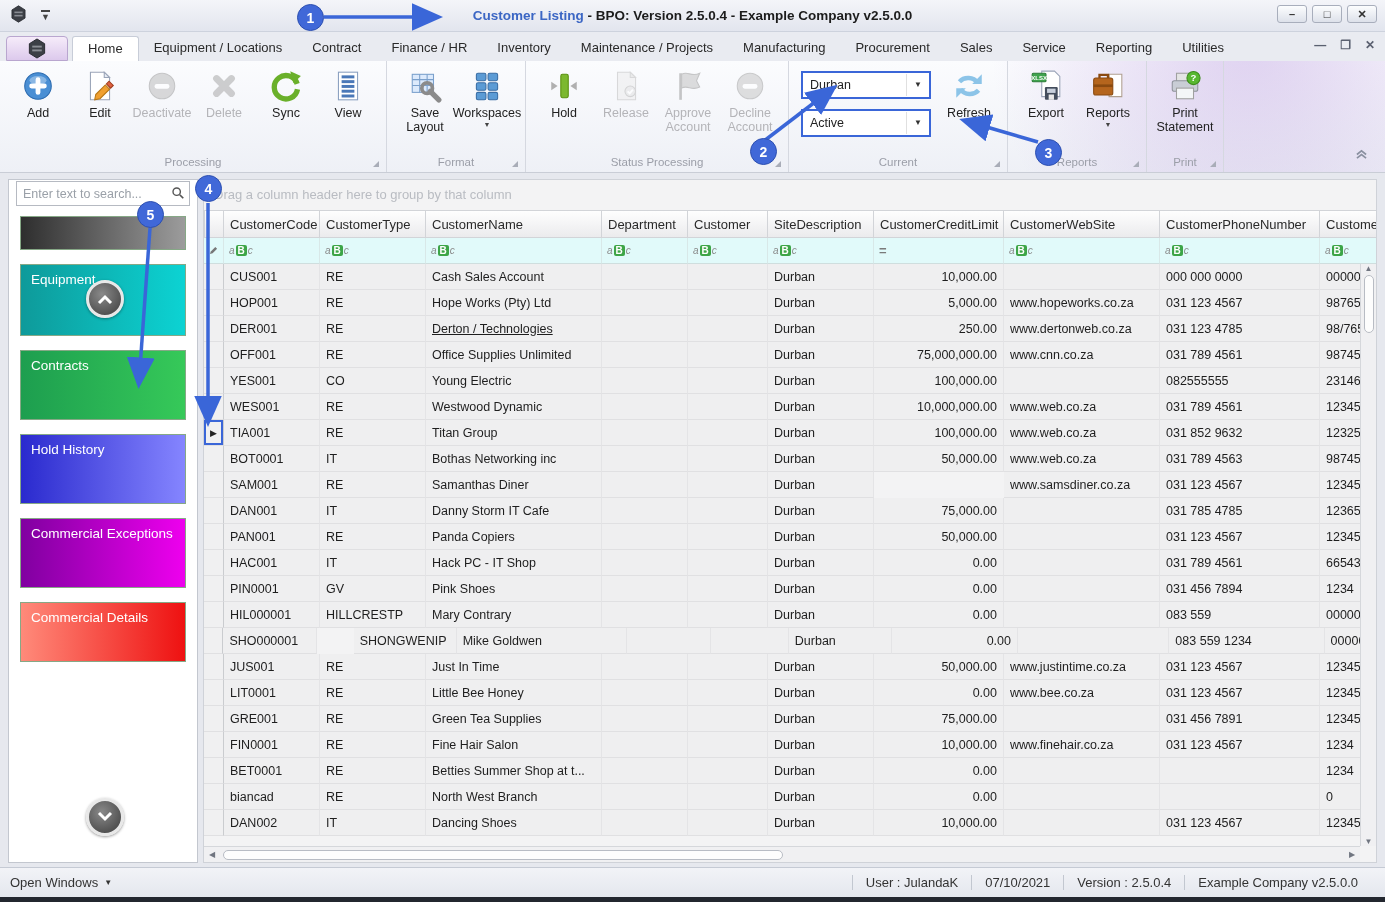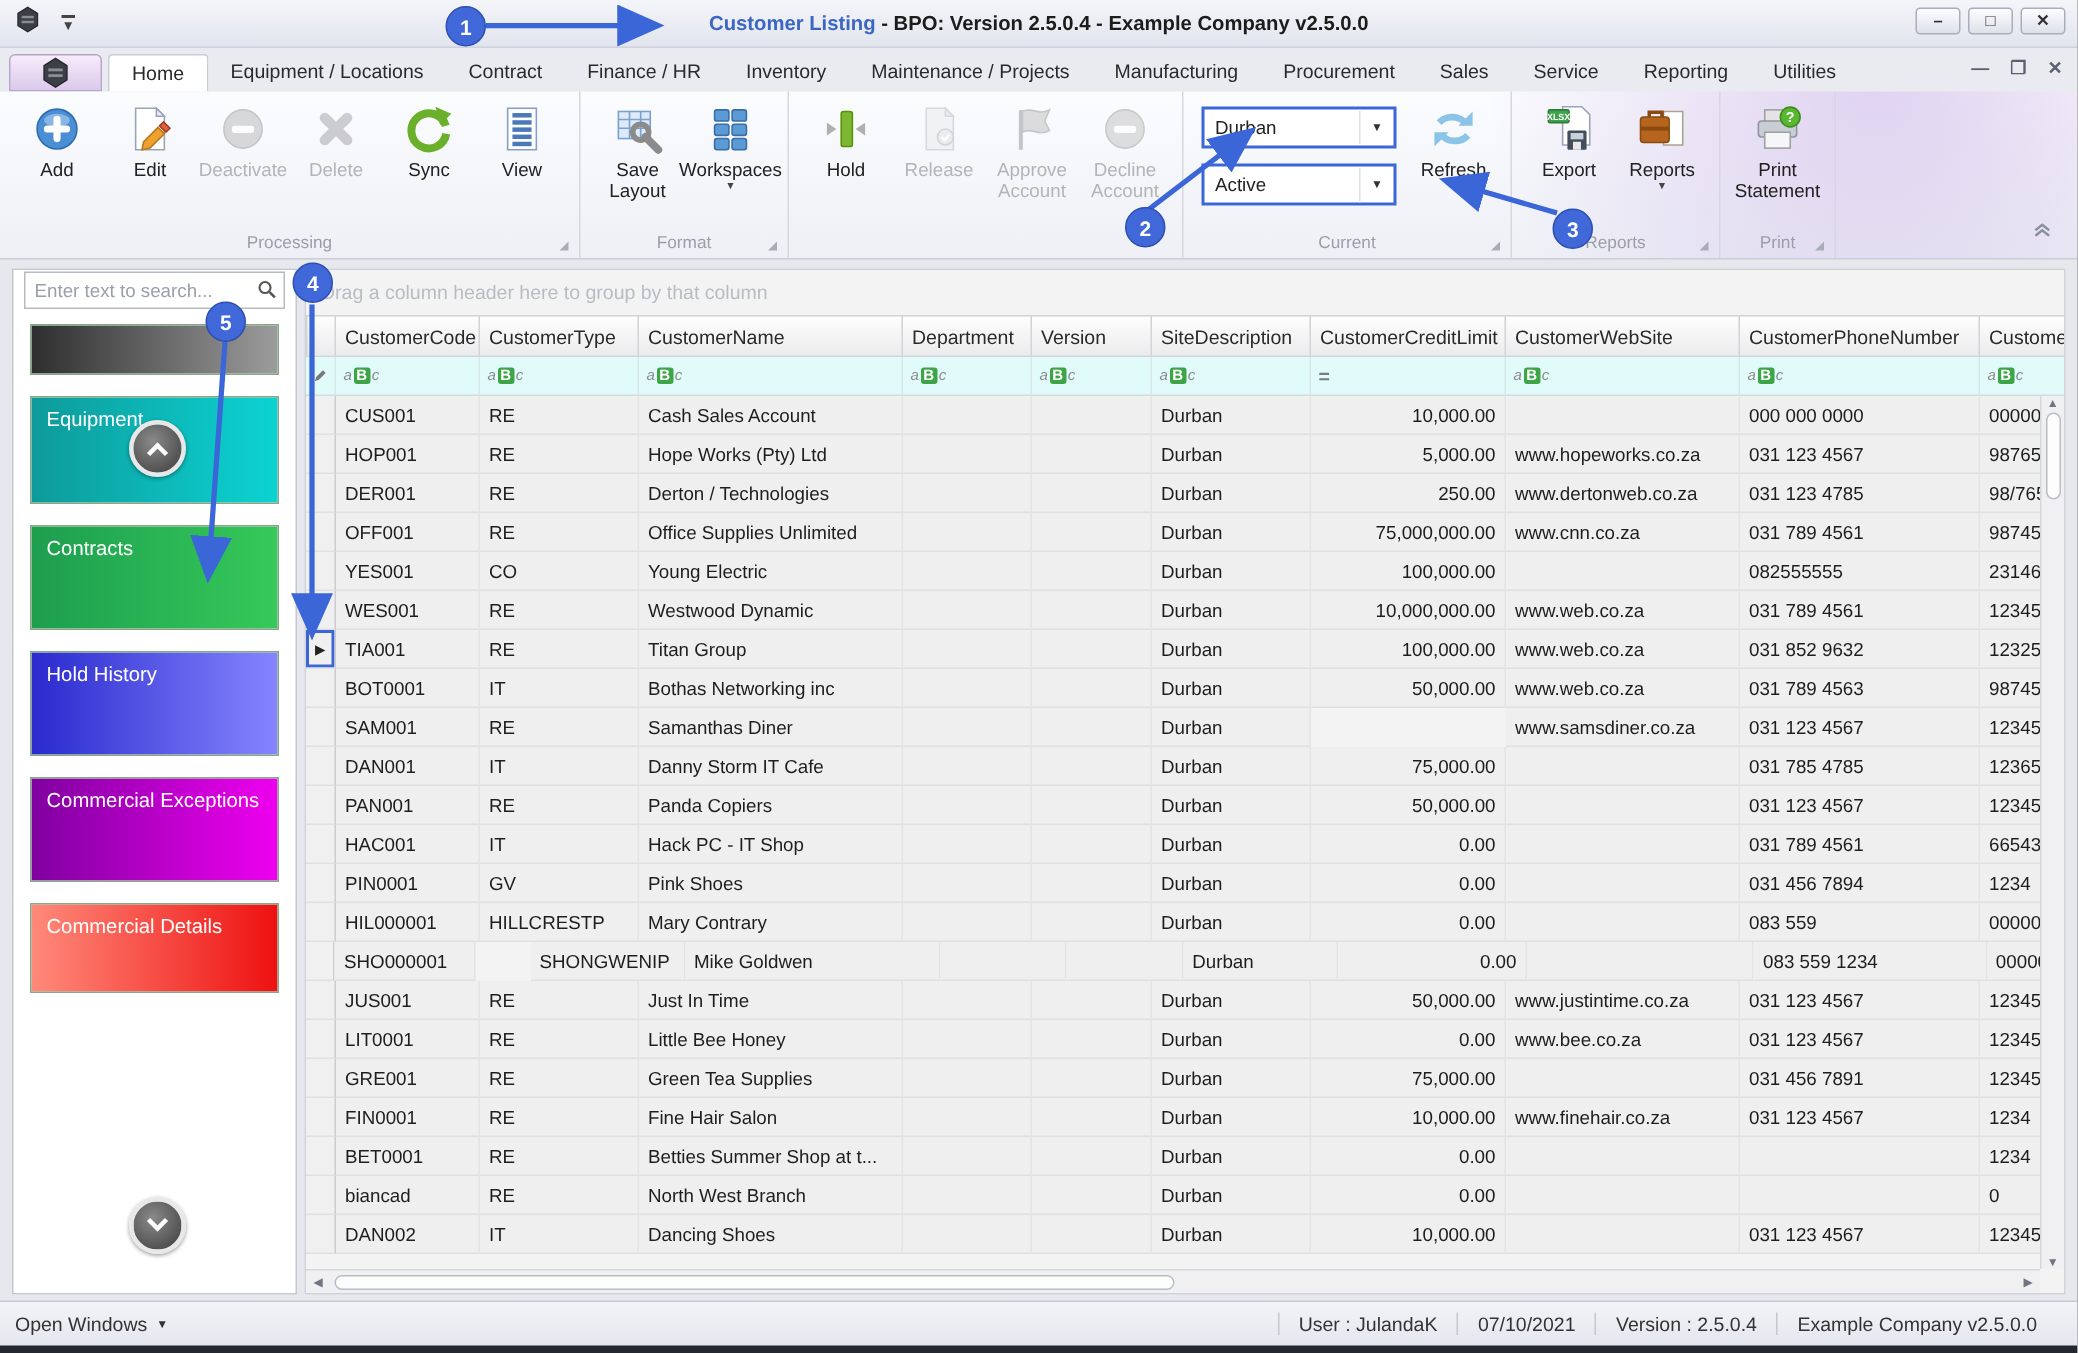--- a/index.html
+++ b/index.html
@@ -309,20 +309,24 @@
               <span class="rlab">Approve Account</span>
             </div>
             <div class="rbtn disabled">
               <span class="ricon" style="filter: grayscale(1) opacity(0.55);"><svg viewBox="0 0 32 32">
                   <circle cx="16" cy="16" r="12" fill="#c6c6c6" stroke="#a2a2a2"></circle>
                   <rect x="9" y="14" width="14" height="4.5" rx="2" fill="#fff"></rect>
                 </svg></span>
               <span class="rlab">Decline Account</span>
             </div>
           </div>
+          <div class="rlabel">
+            <span>Status Processing</span>
+            <span class="corner"></span>
+          </div>
         </div>
         <div class="rgroup">
           <div class="rcontent">
             <div class="combo-stack">
               <div class="combo">
                 <span>Durban</span>
                 <span class="combo-arrow">▼</span>
               </div>
               <div class="combo">
                 <span>Active</span>
@@ -431,21 +435,21 @@
     </div>
 
     <div class="grid">
       <div class="groupbar">Drag a column header here to group by that column</div>
       <div class="ghead" id="ghead">
           <div class="ghc ind" style="width: 20px;"></div>
           <div class="ghc" style="width: 96px;">CustomerCode</div>
           <div class="ghc" style="width: 106px;">CustomerType</div>
           <div class="ghc" style="width: 176px;">CustomerName</div>
           <div class="ghc" style="width: 86px;">Department</div>
-          <div class="ghc" style="width: 80px;">Version</div>
+          <div class="ghc" style="width: 80px;">Customer</div>
           <div class="ghc" style="width: 106px;">SiteDescription</div>
           <div class="ghc" style="width: 130px;">CustomerCreditLimit</div>
           <div class="ghc" style="width: 156px;">CustomerWebSite</div>
           <div class="ghc" style="width: 160px;">CustomerPhoneNumber</div>
           <div class="ghc" style="width: 92px;">CustomerVA</div>
         </div>
       <div class="gfilter" id="gfilter" style="display:flex;">
           <div class="gfc ind" style="width: 20px;">
             <svg width="9" height="9" viewBox="0 0 10 10">
               <path d="M1 9l1-3 5-5 2 2-5 5z" fill="#777"></path>
@@ -542,21 +546,21 @@
             <div class="gcell" style="width: 106px;">Durban</div>
             <div class="gcell r" style="width: 130px;">5,000.00</div>
             <div class="gcell" style="width: 156px;">www.hopeworks.co.za</div>
             <div class="gcell" style="width: 160px;">031 123 4567</div>
             <div class="gcell" style="width: 92px;">987654</div>
           </div>
           <div class="grow">
             <div class="gind" style="width: 20px;"></div>
             <div class="gcell" style="width: 96px;">DER001</div>
             <div class="gcell" style="width: 106px;">RE</div>
-            <div class="gcell" style="width: 176px;">Derton / Technologies</div>
+            <div class="gcell" style="width: 176px; text-decoration: underline;">Derton / Technologies</div>
             <div class="gcell" style="width: 86px;"></div>
             <div class="gcell" style="width: 80px;"></div>
             <div class="gcell" style="width: 106px;">Durban</div>
             <div class="gcell r" style="width: 130px;">250.00</div>
             <div class="gcell" style="width: 156px;">www.dertonweb.co.za</div>
             <div class="gcell" style="width: 160px;">031 123 4785</div>
             <div class="gcell" style="width: 92px;">98/7654</div>
           </div>
           <div class="grow">
             <div class="gind" style="width: 20px;"></div>

